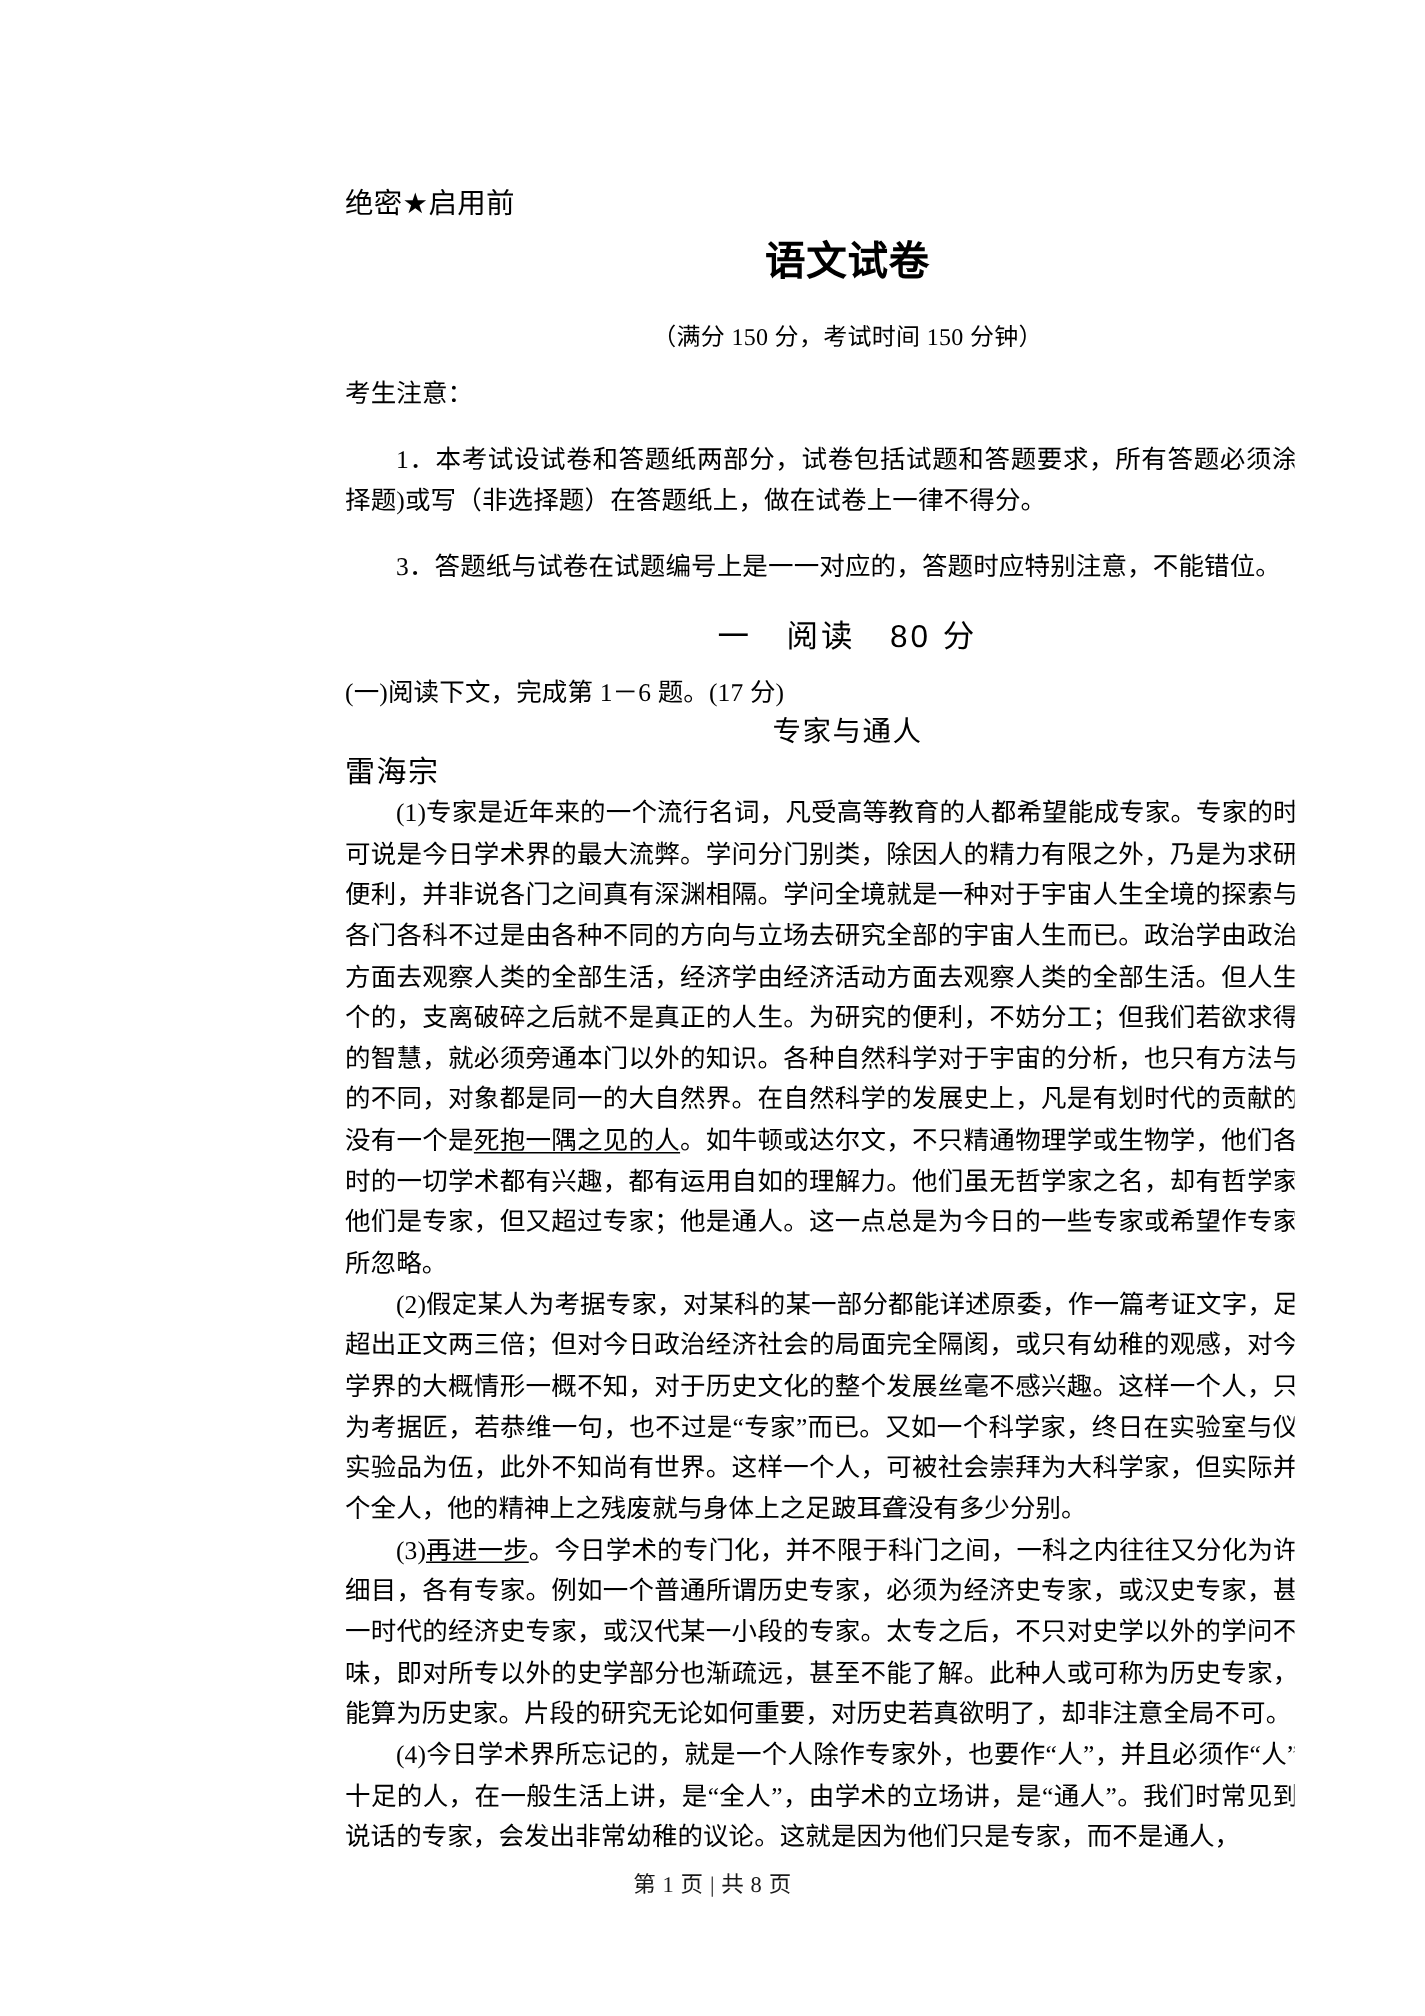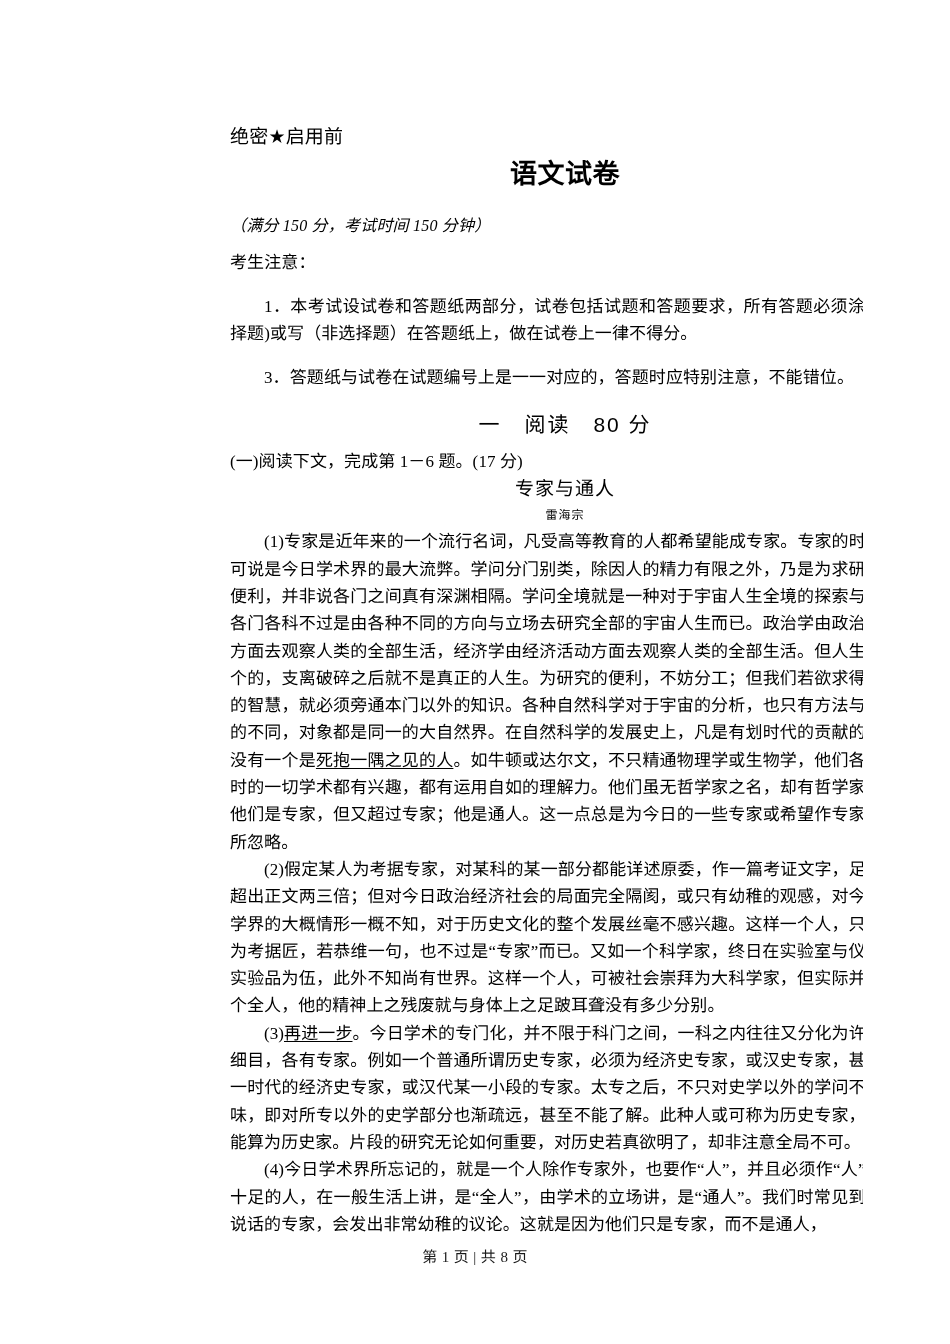--- a/index.html
+++ b/index.html
@@ -54,24 +54,24 @@
     margin-top: 6px;
     text-align: center;
     font-family: "Liberation Sans", "DejaVu Sans", sans-serif;
     font-weight: bold;
     font-size: 27px;
     line-height: 36px;
     letter-spacing: 0.5px;
   }
   .doc-meta {
     margin-top: 11px;
+    text-align: center;
     font-size: 16px;
     line-height: 24px;
     letter-spacing: 0.2px;
-    font-style: italic;
   }
 
   
   .notice {
     margin-top: 11px;
   }
   .notice-label {
     font-size: 17px;
     line-height: 27px;
     letter-spacing: 0.1px;
@@ -105,22 +105,21 @@
   }
 
   
   .passage-title {
     text-align: center;
     font-size: 19px;
     line-height: 27px;
     letter-spacing: 1px;
   }
   .passage-author {
-    text-align: center;
-    font-size: 12px;
+    font-size: 20px;
     line-height: 26px;
     letter-spacing: 1px;
   }
 
   
   .para {
     font-size: 17px;
     line-height: 27.3px;
     text-align: justify;
     text-justify: inter-ideograph;

